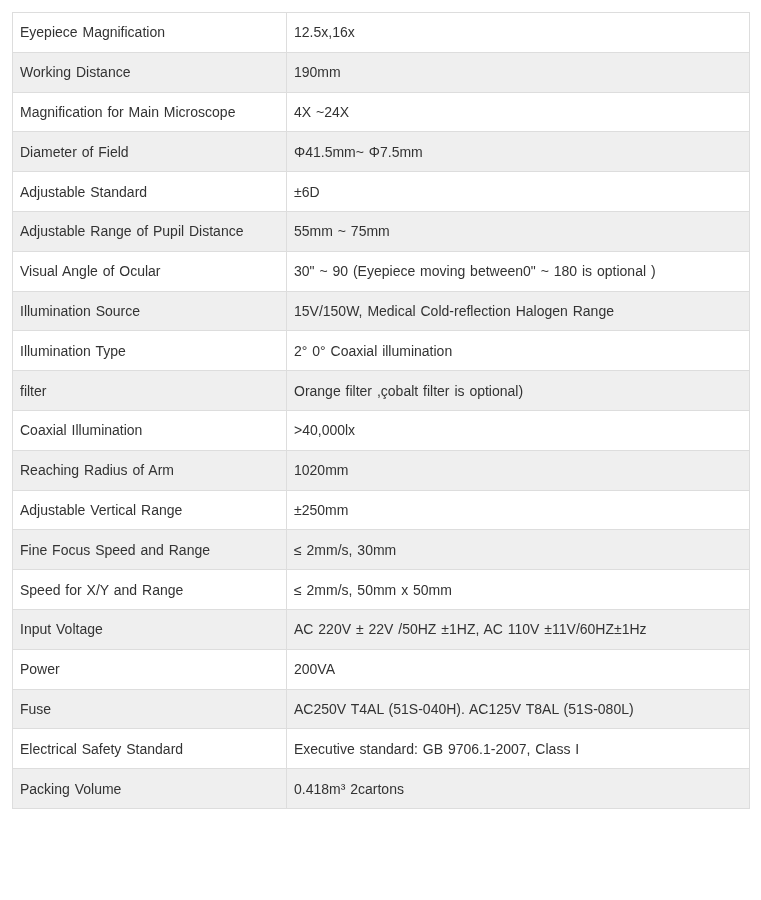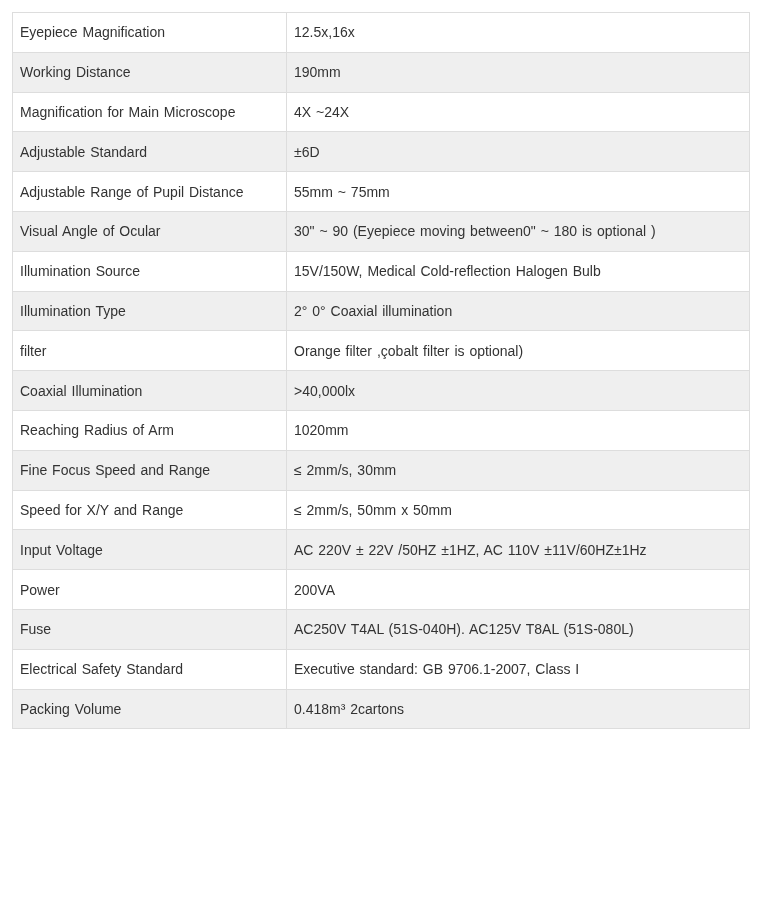--- a/index.html
+++ b/index.html
@@ -53,50 +53,58 @@
     </tr>
     <tr>
       <td>Working  Distance</td>
       <td>190mm</td>
     </tr>
     <tr>
       <td>Magnification  for  Main  Microscope</td>
       <td>4X ~24X</td>
     </tr>
     <tr>
+      <td>Diameter  of  Field</td>
+      <td>Φ41.5mm~ Φ7.5mm</td>
+    </tr>
+    <tr>
       <td>Adjustable  Standard</td>
       <td>±6D</td>
     </tr>
     <tr>
       <td>Adjustable  Range  of  Pupil  Distance</td>
       <td>55mm  ~  75mm</td>
     </tr>
     <tr>
       <td>Visual  Angle  of  Ocular</td>
       <td>30" ~ 90 (Eyepiece moving between0" ~ 180 is optional )</td>
     </tr>
     <tr>
       <td>Illumination  Source</td>
-      <td>15V/150W, Medical Cold-reflection Halogen Bulb</td>
+      <td>15V/150W, Medical Cold-reflection Halogen Range</td>
     </tr>
     <tr>
       <td>Illumination  Type</td>
       <td>2°  0° Coaxial  illumination</td>
     </tr>
     <tr>
       <td>filter</td>
       <td>Orange filter ,çobalt filter is optional)</td>
     </tr>
     <tr>
       <td>Coaxial  Illumination</td>
       <td>&gt;40,000lx</td>
     </tr>
     <tr>
       <td>Reaching  Radius  of  Arm</td>
       <td>1020mm</td>
+    </tr>
+    <tr>
+      <td>Adjustable  Vertical  Range</td>
+      <td>±250mm</td>
     </tr>
     <tr>
       <td>Fine  Focus  Speed  and  Range</td>
       <td>≤ 2mm/s,  30mm</td>
     </tr>
     <tr>
       <td>Speed  for  X/Y  and  Range</td>
       <td>≤ 2mm/s,  50mm  x  50mm</td>
     </tr>
     <tr>

